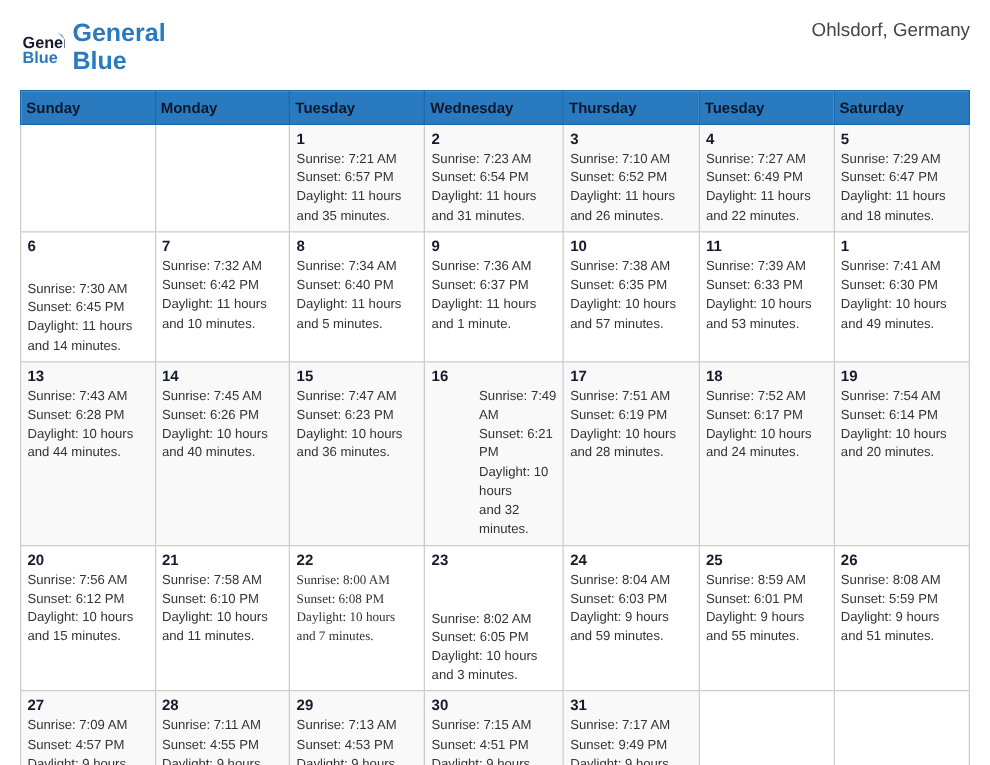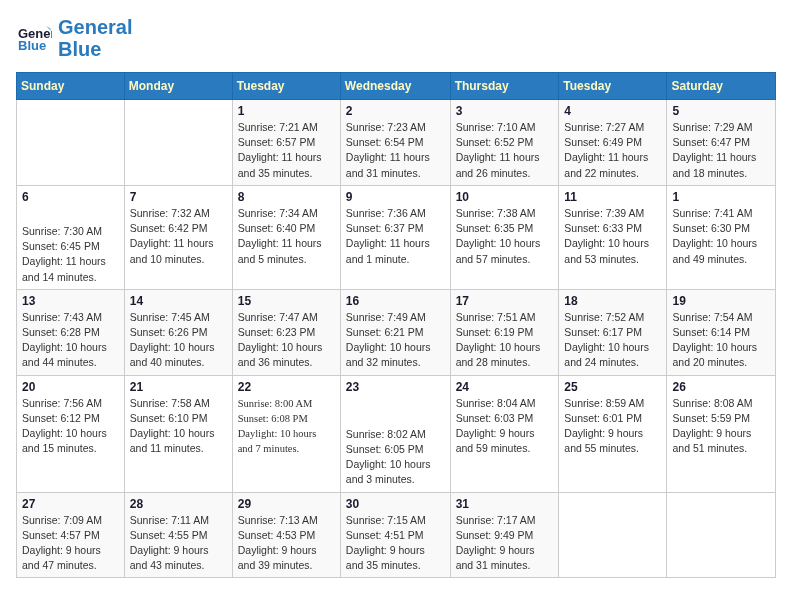--- a/index.html
+++ b/index.html
@@ -47,21 +47,21 @@
       font-size: 15px;
       color: #444;
     }
     table {
       width: 100%;
       border-collapse: collapse;
       font-size: 11px;
     }
     thead tr th {
       background: #2a7abf;
-      color: #fef9c3;
+      color: #0f172a;
       padding: 6px 4px;
       text-align: left;
       font-size: 12px;
       font-weight: bold;
       border: 1px solid #1a6aaf;
     }
     tbody tr td {
       border: 1px solid #ccc;
       padding: 4px 5px;
       vertical-align: top;
@@ -99,20 +99,21 @@
       <polygon points="30,6 36,12 34,8" fill="#2a7abf" opacity="0.6"></polygon>
     </svg>
     <div>
       <div class="logo-text">
         <span>General</span><br>
         <span style="color:#2a7abf">Blue</span>
       </div>
     </div>
   </div>
   <div class="title-block">
+    <div class="location">Ohlsdorf, Germany</div>
   </div>
 </div>
 
 <table>
   <thead>
     <tr>
     <th>Sunday</th>
         <th>Monday</th>
         <th>Tuesday</th>
         <th>Wednesday</th>
@@ -229,21 +230,21 @@
         </td>
         <td>
           <div class="day-num">15</div>
           <div class="day-info" style="white-space: pre-line;">Sunrise: 7:47 AM
 Sunset: 6:23 PM
 Daylight: 10 hours
 and 36 minutes.</div>
         </td>
         <td>
           <div class="day-num">16</div>
-          <div class="day-info" style="white-space: pre-line;">Sunrise: 7:49 AM
+          <div class="day-info" style="white-space: pre-line; margin-left: 38px;">Sunrise: 7:49 AM
 Sunset: 6:21 PM
 Daylight: 10 hours
 and 32 minutes.</div>
         </td>
         <td>
           <div class="day-num">17</div>
           <div class="day-info" style="white-space: pre-line;">Sunrise: 7:51 AM
 Sunset: 6:19 PM
 Daylight: 10 hours
 and 28 minutes.</div>

